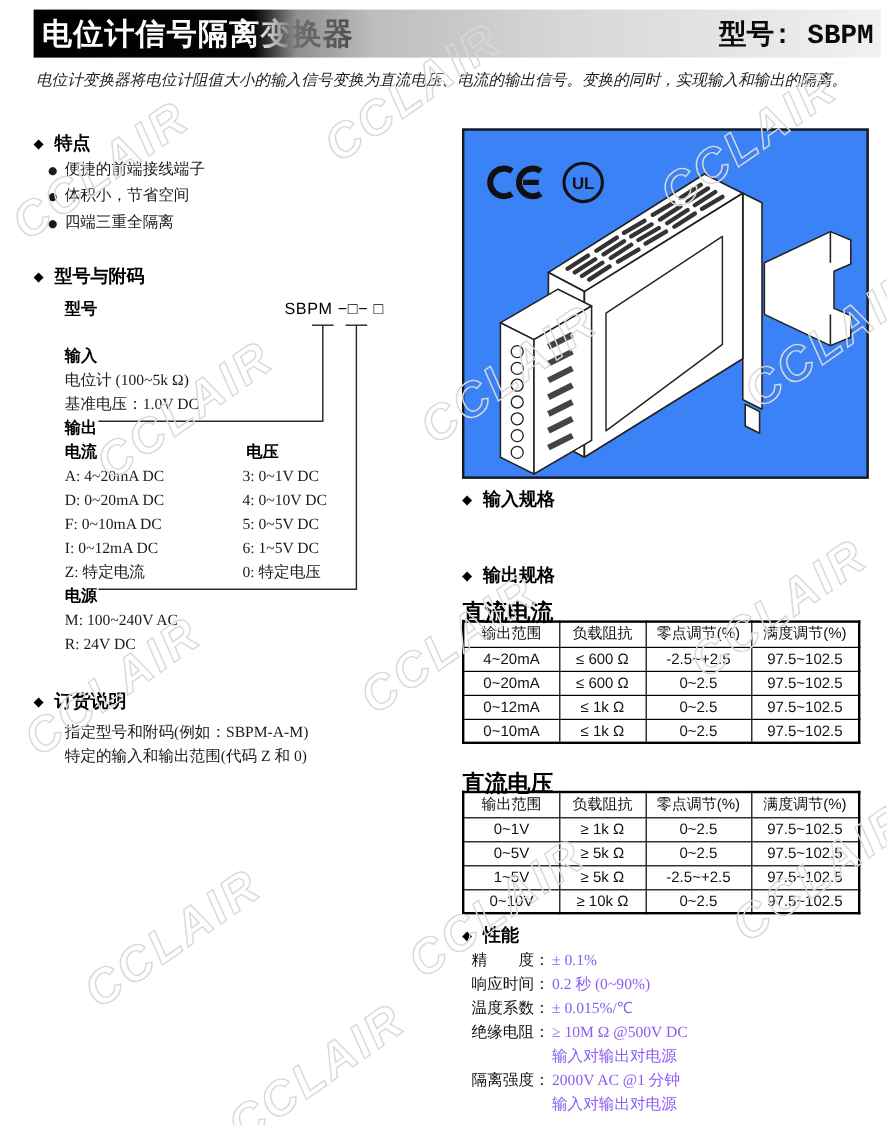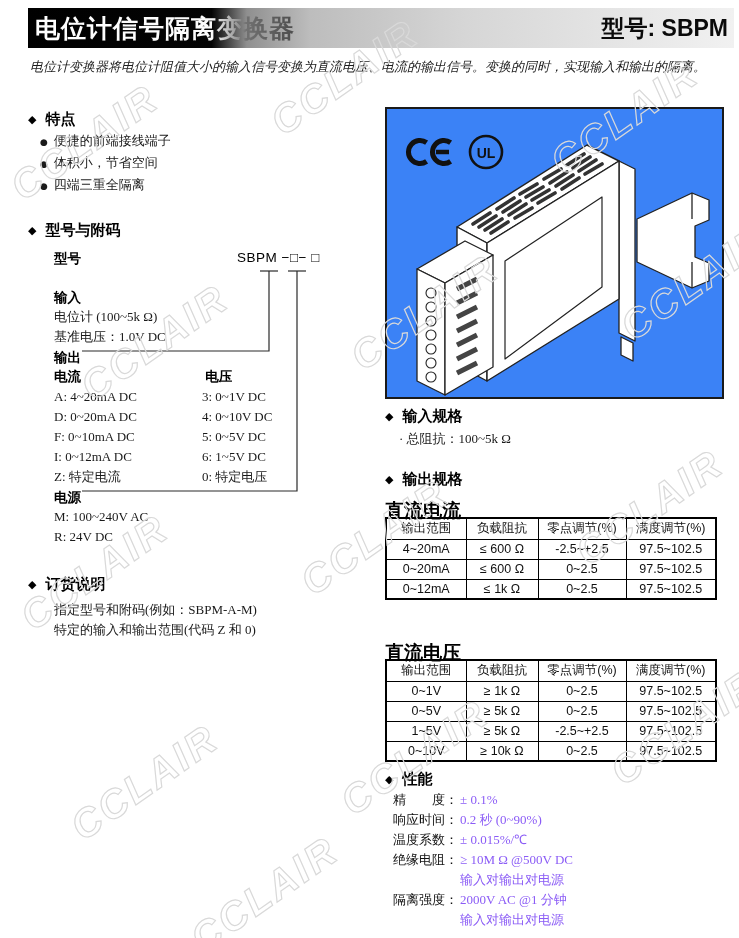--- a/index.html
+++ b/index.html
@@ -20,21 +20,21 @@
   .hdr-bar {
     position:absolute; left:28px; top:8px; width:706px; height:40px; z-index:2;
     background:linear-gradient(90deg,#000 0%,#040404 26%,#8f8f8f 31%,#bdbdbd 40%,#d6d6d6 62%,#f1f1f1 100%);
     display:flex; align-items:center; justify-content:space-between;
   }
   .hdr-title {
     font-family:"Liberation Sans", sans-serif; font-weight:bold; font-size:25px;
     color:#fff; mix-blend-mode:difference; padding-left:7px; letter-spacing:1px; white-space:nowrap;
   }
   .hdr-model {
-    font-family:Liberation Sans, sans-serif; font-weight:bold; font-size:23px;
+    font-family:Liberation Mono, monospace; font-weight:bold; font-size:23px;
     color:#0a0a0a; padding-right:6px; white-space:nowrap;
   }
   .intro {
     position:absolute; left:30px; top:58px; width:700px; z-index:2;
     font-style:italic; font-size:13px; color:#1c1c1c; line-height:18px;
   }
   
   .sec-h { display:flex; align-items:center; }
   .diamond { font-size:11px; color:#000; margin-right:9px; font-family:"DejaVu Sans", sans-serif; }
   .sec-title { font-family:"Liberation Sans", sans-serif; font-weight:bold; font-size:15px; color:#000; }
@@ -233,21 +233,20 @@
         M70 180 L90 170 M70 194 L90 184 M70 208 L90 198 M70 222 L90 212
         M70 236 L90 226 M70 250 L90 240 M70 264 L90 254"></path>
     </svg>
   </div>
 
   <div class="blk inspec">
     <div class="sec-h">
       <span class="diamond">◆</span>
       <span class="sec-title">输入规格</span>
     </div>
-    <div class="spec-li">· 总阻抗：100~5k Ω</div>
   </div>
 
   <div class="blk outspec-h sec-h">
     <span class="diamond">◆</span>
     <span class="sec-title">输出规格</span>
   </div>
 
   <div class="tbl-label lbl-cur">直流电流</div>
   <table class="spec tbl-cur">
     <tbody>
@@ -268,20 +267,26 @@
           <td>≤ 600 Ω</td>
       <td>0~2.5</td>
           <td>97.5~102.5</td>
     </tr>
     <tr>
       <td>0~12mA</td>
           <td>≤ 1k Ω</td>
       <td>0~2.5</td>
           <td>97.5~102.5</td>
     </tr>
+    <tr>
+      <td>0~10mA</td>
+          <td>≤ 1k Ω</td>
+      <td>0~2.5</td>
+          <td>97.5~102.5</td>
+    </tr>
   </tbody>
     </table>
 
   <div class="tbl-label lbl-vol">直流电压</div>
   <table class="spec tbl-vol">
     <tbody>
         <tr>
       <th class="cw0">输出范围</th>
       <th class="cw1">负载阻抗</th>
       <th class="cw2">零点调节(%)</th>

